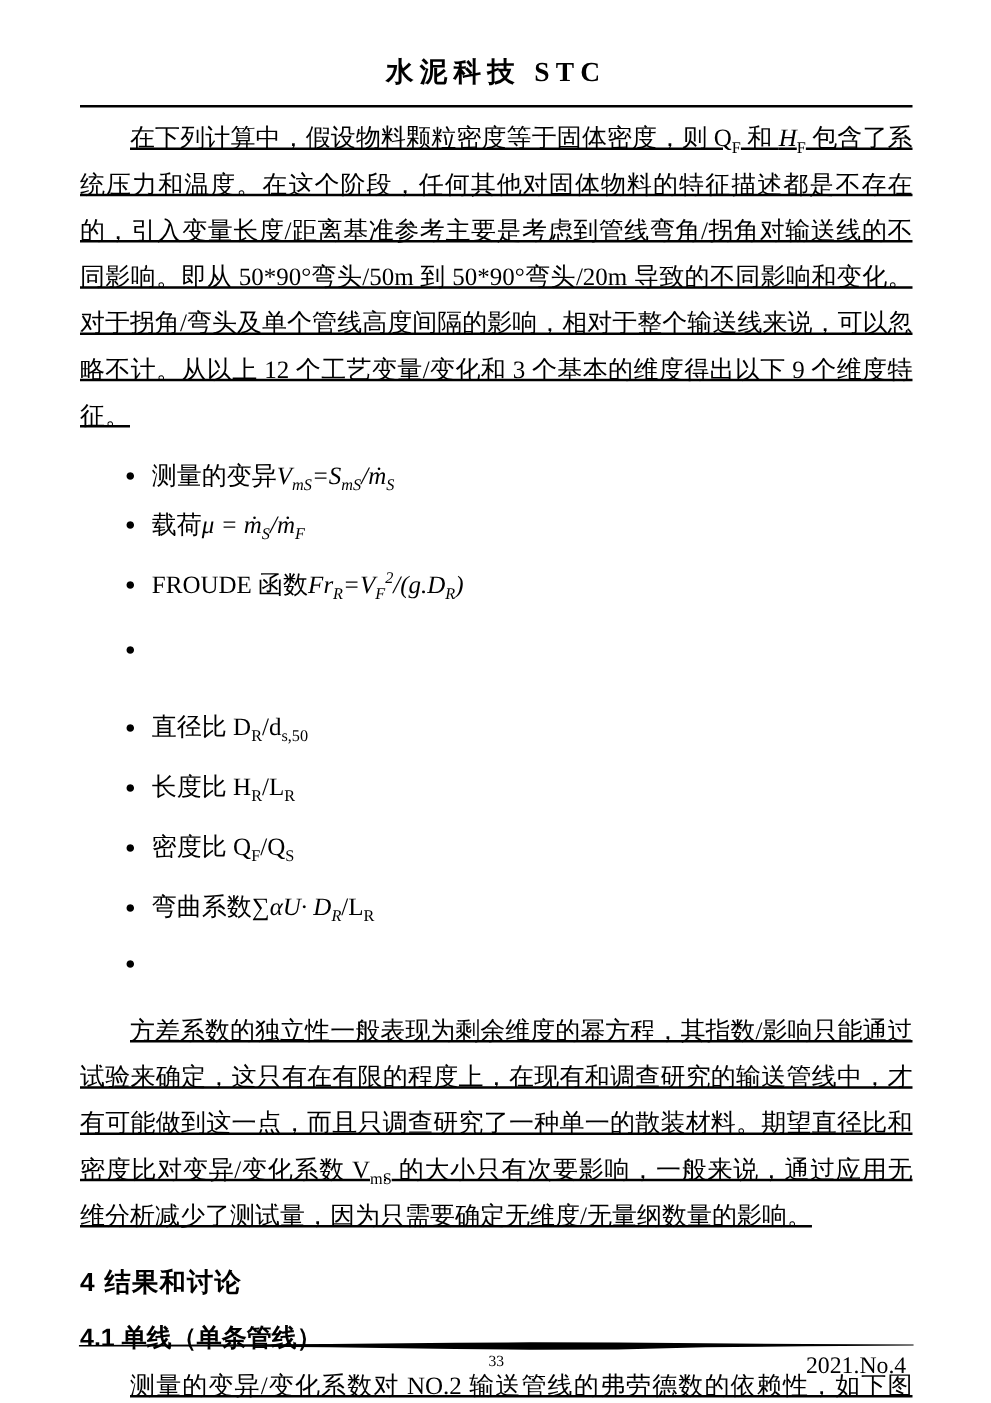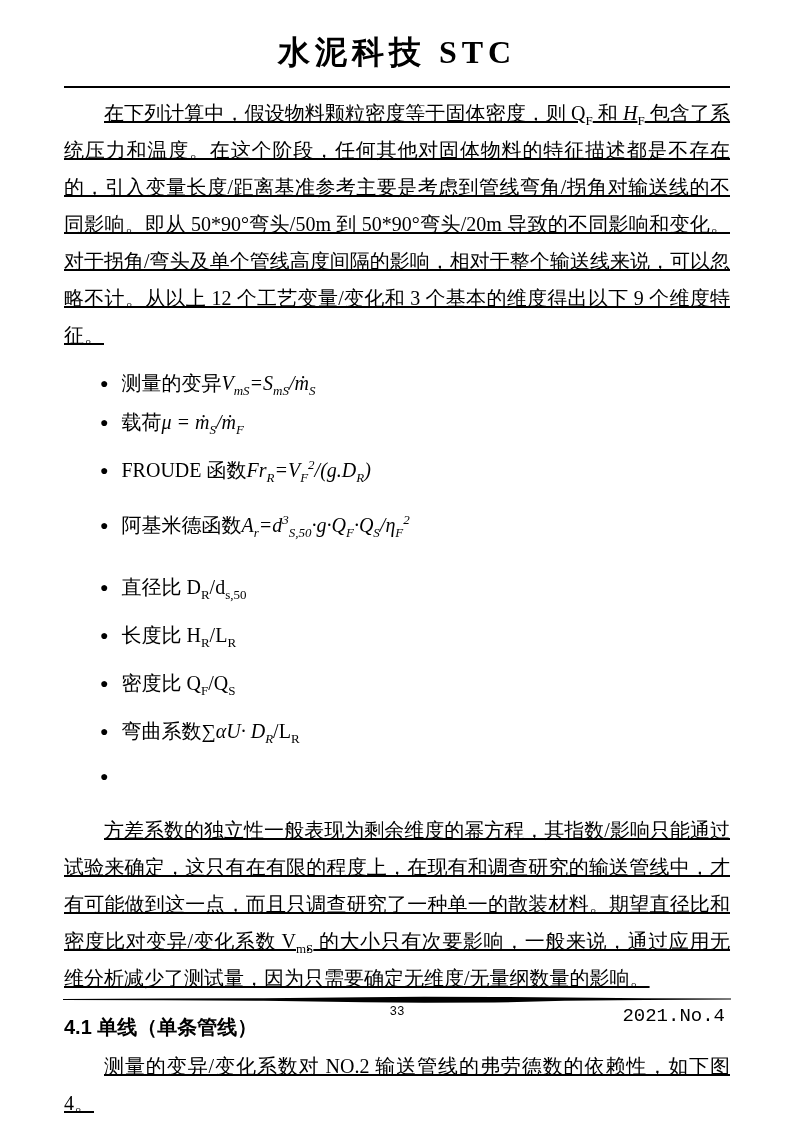--- a/index.html
+++ b/index.html
@@ -11,23 +11,24 @@
     background: #ffffff;
     color: #000000;
     font-family: "Liberation Serif", "DejaVu Serif", serif;
     overflow: hidden;
   }
   .content { padding: 0 63px 0 64px; }
 
   .journal-title {
     text-align: center;
     padding-top: 31px;
-    font-size: 32px;
+    font-size: 22px;
     font-weight: 600;
     letter-spacing: 5px;
+    margin-top: 12px;
   }
   .header-rule {
     margin-top: 11px;
     border-bottom: 2.5px solid #000;
     height: 0;
   }
 
   p.body-text {
     font-size: 20px;
     line-height: 37px;
@@ -78,22 +79,22 @@
     font-family: "Liberation Sans", "DejaVu Sans", sans-serif;
     font-size: 20px;
     font-weight: 700;
     margin: 17px 0 0 0;
   }
 
   .page-footer {
     position: absolute;
     left: 63px;
     right: 62px;
-    top: 996px;
-    font-family: Liberation Mono, monospace;
+    top: 1073px;
+    font-family: Liberation Serif, serif;
   }
   .footer-rule-svg { display: block; width: 100%; height: 8px; }
   .footer-row { position: relative; margin-top: 1px; }
   .page-number { text-align: center; font-size: 12.5px; }
   .issue-number { position: absolute; right: 6px; top: 0; font-size: 19px; }
 </style>
 </head>
 <body>
 
 <div class="page">
@@ -112,21 +113,20 @@
       <li>
         <span class="bullet">●</span>
         <span class="formula"><span>载荷</span><span class="it">μ = </span><span class="it">ṁ</span><sub class="it">S</sub><span class="it">/</span><span class="it">ṁ</span><sub class="it">F</sub></span>
       </li>
       <li>
         <span class="bullet">●</span>
         <span class="formula"><span>FROUDE 函数</span><span class="it">Fr</span><sub class="it">R</sub><span class="it">=</span><span class="it">V</span><sub class="it">F</sub><sup class="it">2</sup><span class="it">/(</span><span class="it">g.D</span><sub class="it">R</sub><span class="it">)</span></span>
       </li>
       <li>
         <span class="bullet">●</span>
-        <span class="formula"><span>阿基米德函数</span><span class="it">A</span><sub class="it">r</sub><span class="it">=</span><span class="it">d</span><sup class="it">3</sup><sub class="it">S,50</sub><span class="it">·g·Q</span><sub class="it">F</sub><span class="it">·Q</span><sub class="it">S</sub><span class="it">/η</span><sub class="it">F</sub><sup class="it">2</sup></span>
       </li>
       <li>
         <span class="bullet">●</span>
         <span class="formula"><span>直径比 D</span><sub>R</sub><span>/d</span><sub>s,50</sub></span>
       </li>
       <li>
         <span class="bullet">●</span>
         <span class="formula"><span>长度比 H</span><sub>R</sub><span>/L</span><sub>R</sub></span>
       </li>
       <li>
@@ -137,20 +137,21 @@
         <span class="bullet">●</span>
         <span class="formula"><span>弯曲系数∑</span><span class="it">αU·&nbsp;</span><span class="it">D</span><sub class="it">R</sub><span>/L</span><sub>R</sub></span>
       </li>
       <li>
         <span class="bullet">●</span>
       </li>
     </ul>
 
     <p class="body-text formula no-top"><span>方差系数的独立性一般表现为剩余维度的幂方程，其指数/影响只能通过试验来确定，这只有在有限的程度上，在现有和调查研究的输送管线中，才有可能做到这一点，而且只调查研究了一种单一的散装材料。期望直径比和密度比对变异/变化系数 V</span><sub>mS</sub><span> 的大小只有次要影响，一般来说，通过应用无维分析减少了测试量，因为只需要确定无维度/无量纲数量的影响。</span></p>
 
+    <h2 class="section-heading">4 结果和讨论</h2>
     <h3 class="subsection-heading">4.1 单线（单条管线）</h3>
 
     <p class="body-text">测量的变异/变化系数对 NO.2 输送管线的弗劳德数的依赖性，如下图 4。</p>
 
   </div>
 
   <div class="page-footer">
     <svg class="footer-rule-svg" viewBox="0 0 666 8" preserveAspectRatio="none" aria-hidden="true">
       <polygon fill="#000000" points="
         0,3.0 100,2.6 200,2.2 300,1.2 360,0.8 430,0.9 500,1.6 580,2.2 666,2.6

